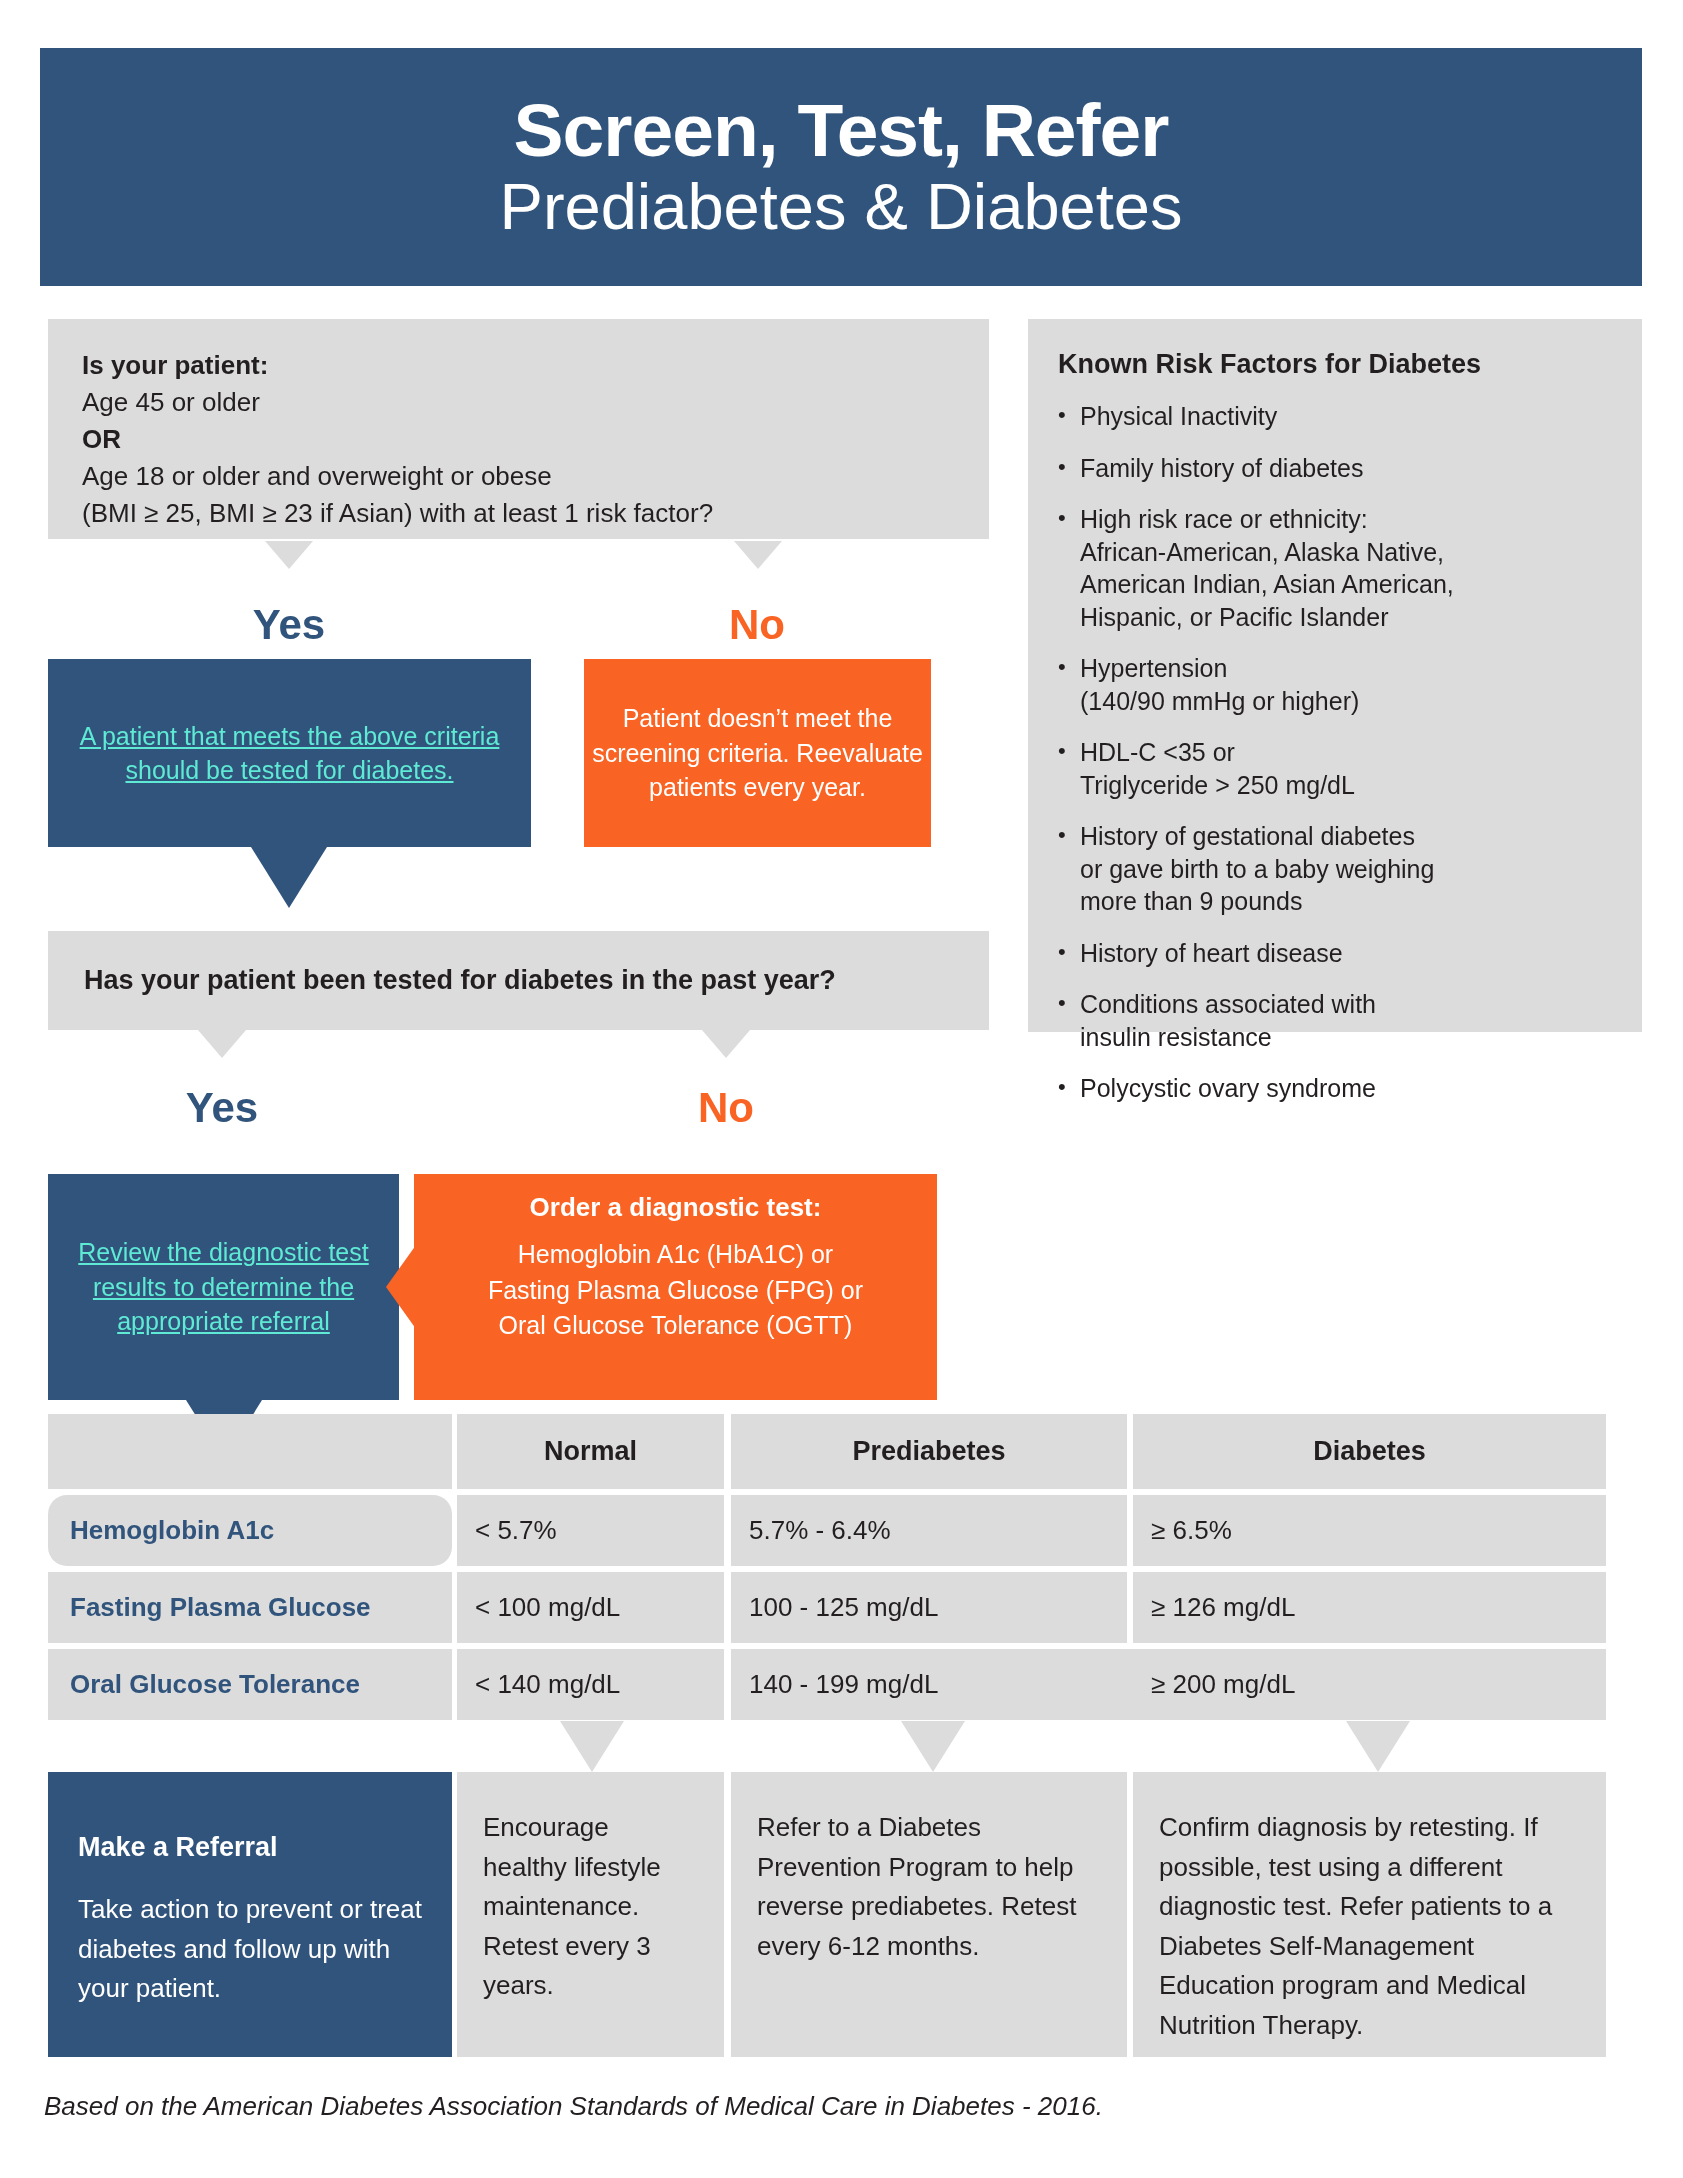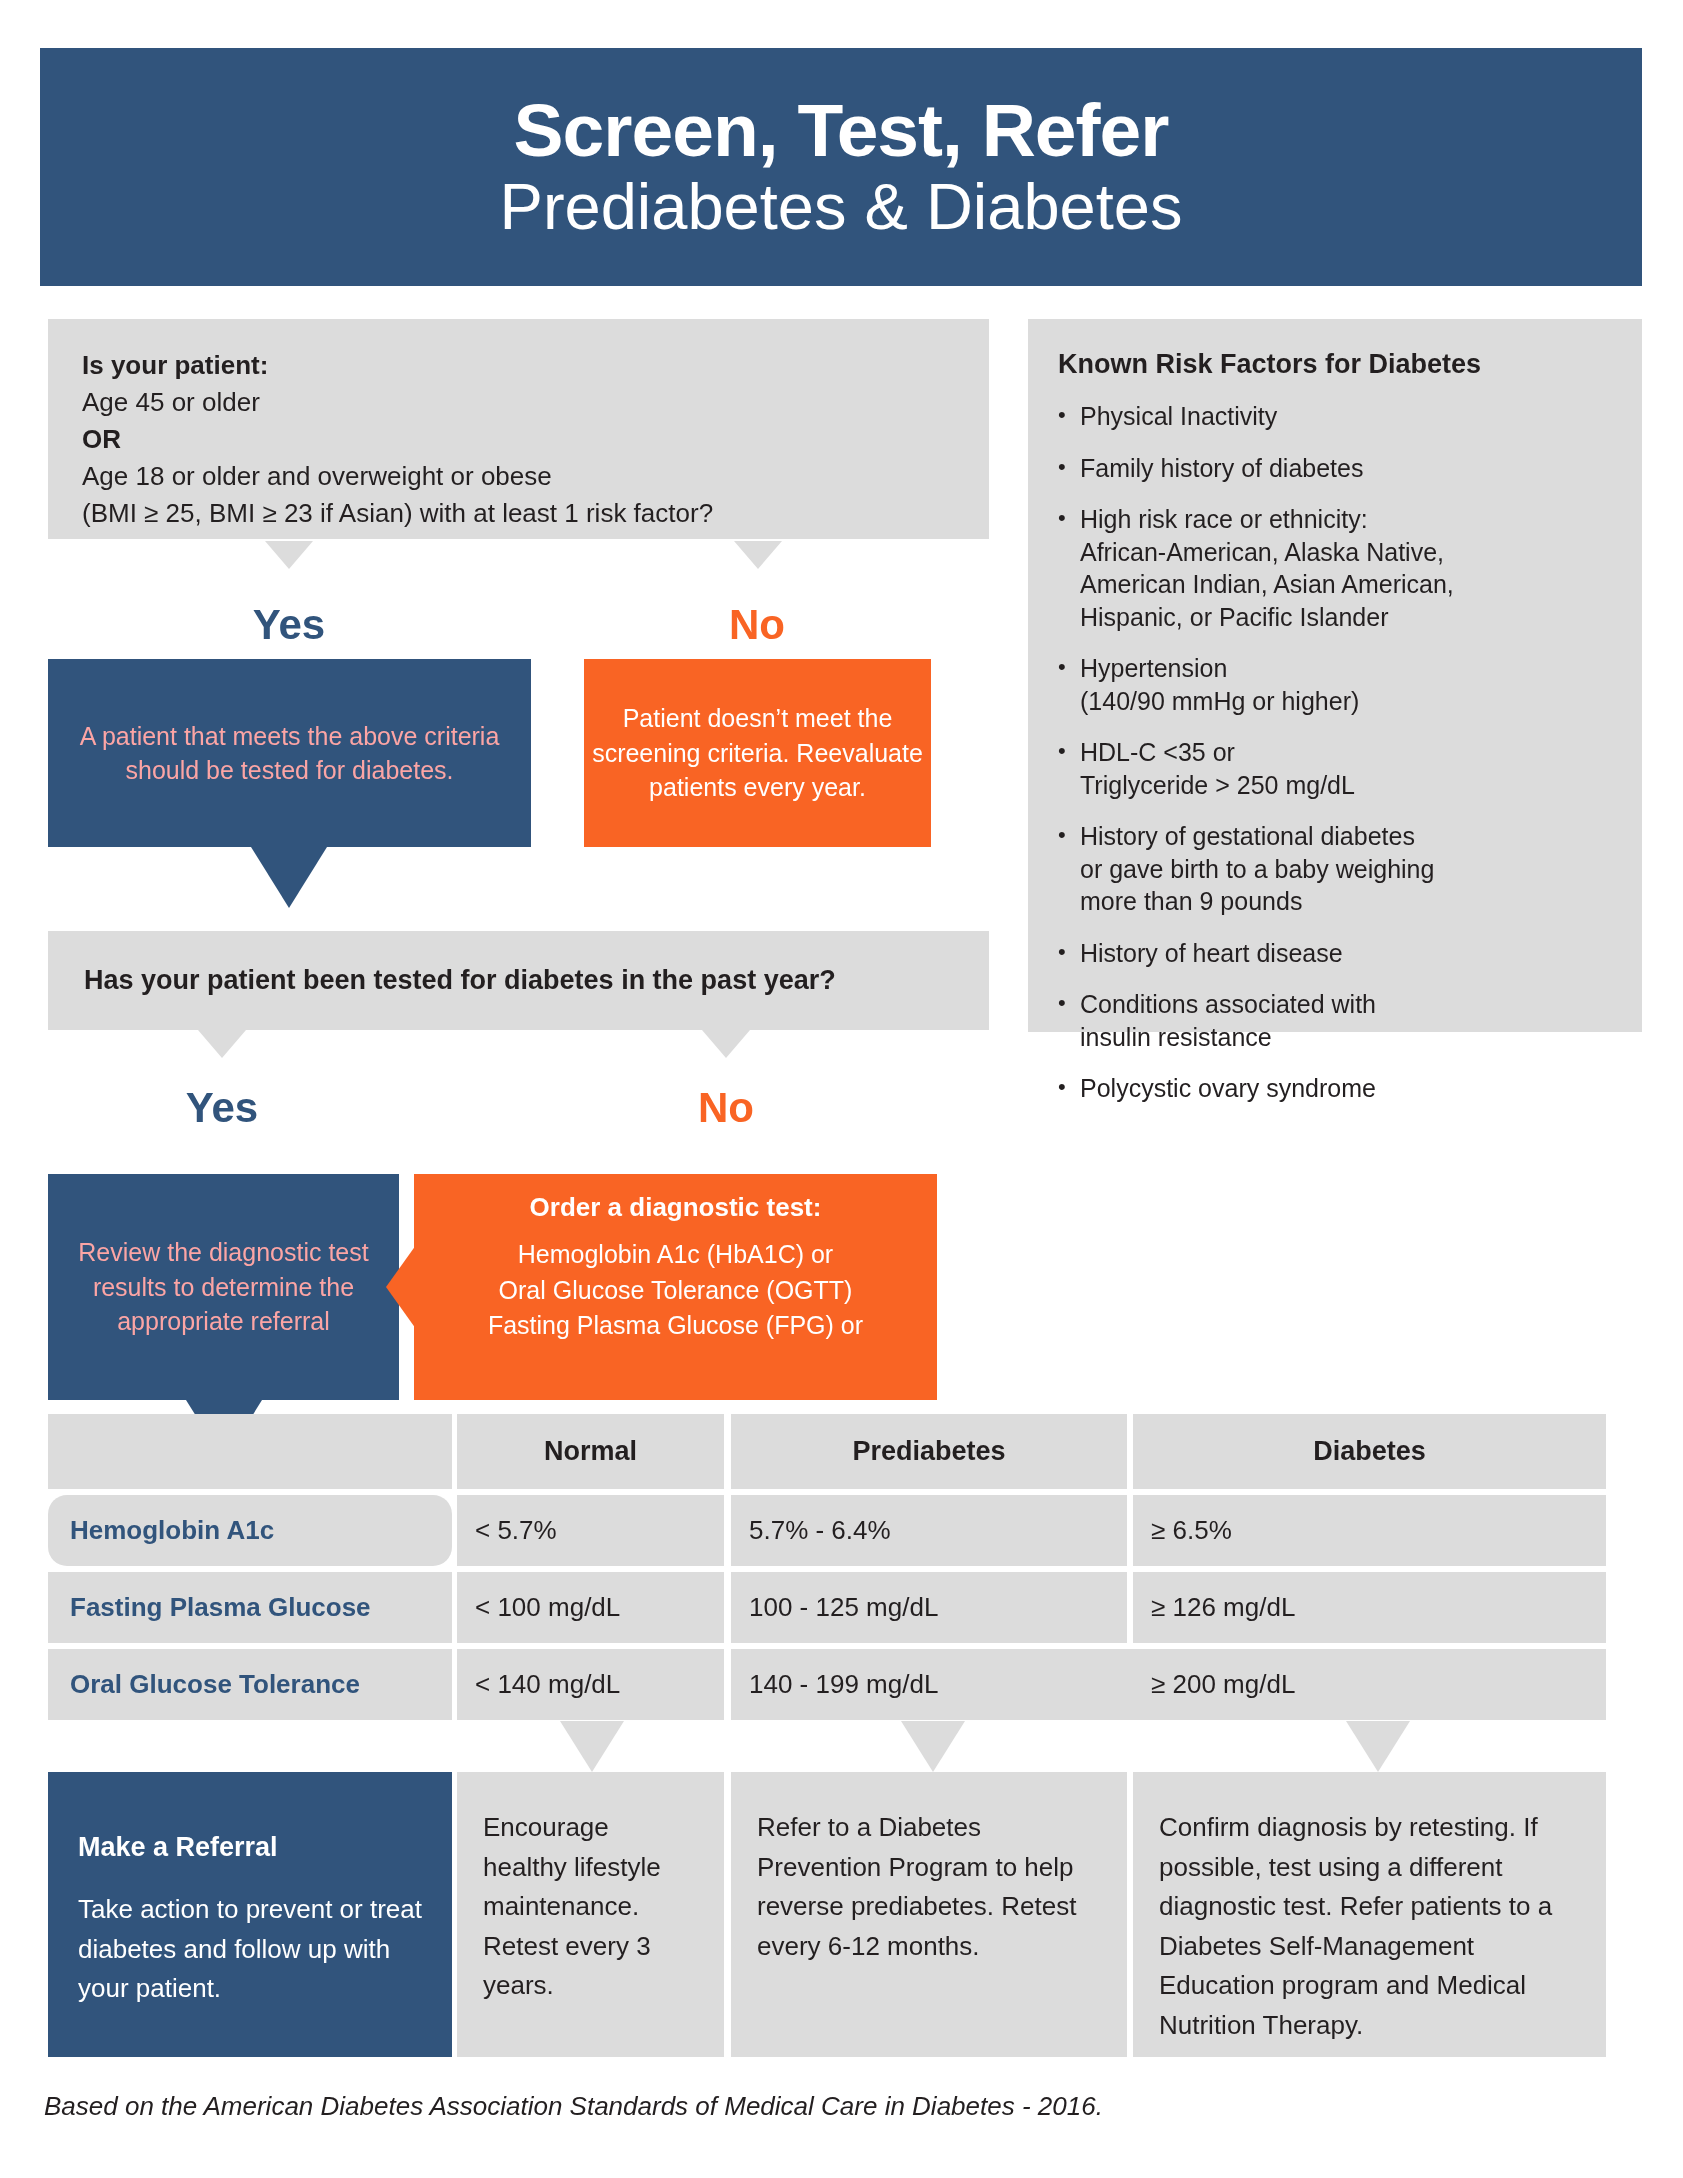--- a/index.html
+++ b/index.html
@@ -52,22 +52,23 @@
 
   
   .gray-box {
     position: absolute;
     background: #DCDCDC;
     box-sizing: border-box;
   }
   .blue-box {
     position: absolute;
     background: #31547C;
-    color: #fca5a5;
+    color: #5eead4;
     box-sizing: border-box;
+    text-decoration: underline;
   }
   .orange-box {
     position: absolute;
     background: #F96424;
     color: #ffffff;
     box-sizing: border-box;
   }
 
   
   #question-1 {
@@ -331,22 +332,22 @@
   <div class="branch-label orange" style="left:627px; top:1087px; width:198px;">No</div>
 
   <div class="blue-box" id="yes-box-2">
     <div class="box-text">Review the diagnostic test results to determine the appropriate referral</div>
   </div>
 
   <div id="no-box-2-notch"></div>
   <div class="orange-box" id="no-box-2">
     <div class="order-title">Order a diagnostic test:</div>
     <div class="order-line">Hemoglobin A1c (HbA1C) or</div>
+    <div class="order-line">Fasting Plasma Glucose (FPG) or</div>
     <div class="order-line">Oral Glucose Tolerance (OGTT)</div>
-    <div class="order-line">Fasting Plasma Glucose (FPG) or</div>
   </div>
 
   <div class="blue-arrow-down" style="left:186px; top:1400px;"></div>
 
   <div class="gray-box" id="risk-panel">
     <div class="risk-title">Known Risk Factors for Diabetes</div>
 
     <div class="risk-item">
       <span class="risk-bullet">•</span>
       <span class="risk-text">Physical Inactivity</span>

